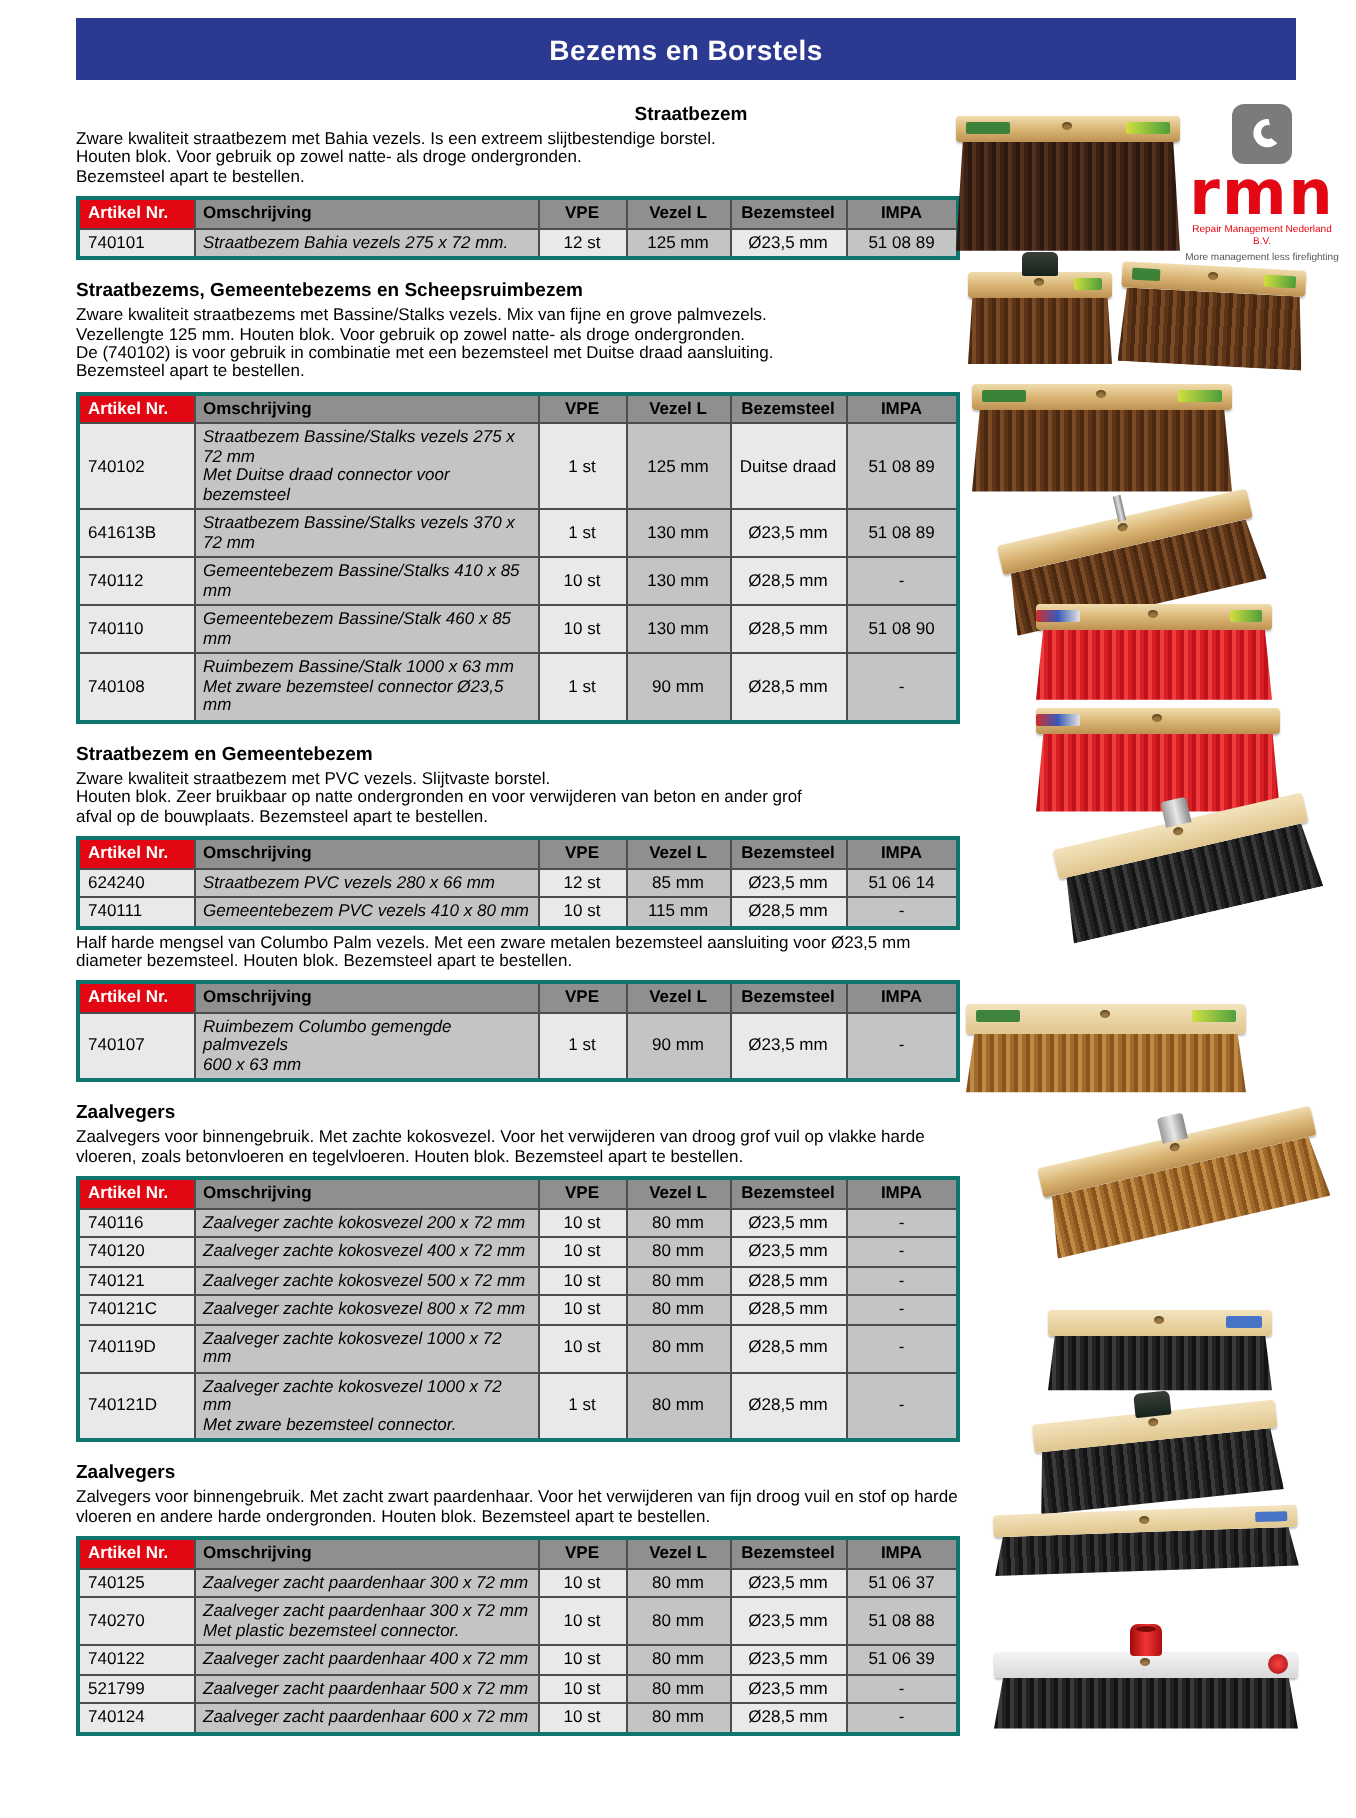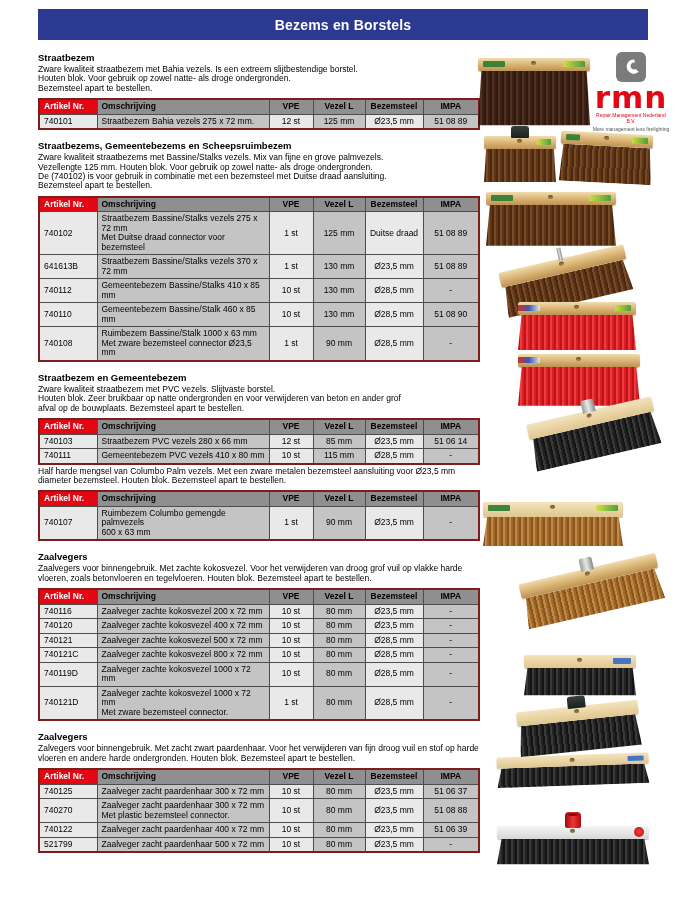--- a/index.html
+++ b/index.html
@@ -7,34 +7,34 @@
   .page{position:relative;width:678px;height:909px;overflow:hidden;background:#fff;}
 
   
   .banner{position:absolute;left:38px;top:9px;width:610px;height:31px;background:#2b3990;
           display:flex;align-items:center;justify-content:center;}
   .banner span{color:#fff;font-weight:bold;font-size:14px;letter-spacing:.2px;}
 
   
   .content{position:absolute;left:38px;top:46px;width:615px;}
   .product-section .section-heading{font-size:9.5px;font-weight:bold;margin:10px 0 2px;}
-  .product-section:first-child .section-heading{margin-top:6px;}
+  .product-section:first-child .section-heading{margin-top:6px;text-align:center;}
   .product-section .section-paragraph{font-size:8.5px;line-height:9.4px;margin:0 0 5px;white-space:pre-line;}
 
   table.product-table{border-collapse:collapse;table-layout:fixed;width:440px;font-size:8.5px;
-                      border:2px solid #7f1d1d;margin:0 0 2px;}
+                      border:2px solid #0f766e;margin:0 0 2px;}
   .product-table th,.product-table td{border:1px solid #4d4d4d;padding:2px 4px;line-height:9.5px;
                       vertical-align:middle;overflow:hidden;}
   .product-table th{background:#8f8f8f;font-weight:bold;text-align:center;}
   .product-table th.col-artikel{background:#e30613;color:#fff;text-align:left;}
   .product-table th.col-omschrijving{text-align:left;}
   .product-table td{background:#c4c4c4;text-align:center;}
   .product-table td:nth-child(odd){background:#e9e9e9;}
   .product-table td.col-artikel,.product-table td.col-omschrijving{text-align:left;}
-  .product-table td.col-omschrijving{white-space:pre-line;}
+  .product-table td.col-omschrijving{white-space:pre-line;font-style:italic;}
 
   
   .photo{position:absolute;}
   .broom .block{position:relative;height:13px;border-radius:2px;
      background:linear-gradient(180deg,#f0dcae,#d8b271 55%,#bd9252);
      box-shadow:0 1px 1px rgba(0,0,0,.25);}
   .broom .block::after{content:"";position:absolute;left:50%;top:3px;width:5px;height:4px;margin-left:-3px;
      border-radius:50%;background:#9a763f;box-shadow:inset 0 1px 1px rgba(0,0,0,.4);}
   .broom .block.white{background:linear-gradient(180deg,#f5f5f5,#d8d8d8);}
   .broom .block.pale{background:linear-gradient(180deg,#f3e3bd,#e0c68e);}
@@ -213,21 +213,21 @@
             <th class="col-artikel">Artikel Nr.</th>
             <th class="col-omschrijving">Omschrijving</th>
             <th class="col-vpe">VPE</th>
             <th class="col-vezel">Vezel L</th>
             <th class="col-bezemsteel">Bezemsteel</th>
             <th class="col-impa">IMPA</th>
           </tr>
         </thead>
         <tbody>
             <tr>
-              <td class="col-artikel">740103</td>
+              <td class="col-artikel">624240</td>
               <td class="col-omschrijving">Straatbezem PVC vezels 280 x 66 mm</td>
               <td class="col-vpe">12 st</td>
               <td class="col-vezel">85 mm</td>
               <td class="col-bezemsteel">Ø23,5 mm</td>
               <td class="col-impa">51 06 14</td>
             </tr>
             <tr>
               <td class="col-artikel">740111</td>
               <td class="col-omschrijving">Gemeentebezem PVC vezels 410 x 80 mm</td>
               <td class="col-vpe">10 st</td>
@@ -402,20 +402,28 @@
               <td class="col-impa">51 06 39</td>
             </tr>
             <tr>
               <td class="col-artikel">521799</td>
               <td class="col-omschrijving">Zaalveger zacht paardenhaar 500 x 72 mm</td>
               <td class="col-vpe">10 st</td>
               <td class="col-vezel">80 mm</td>
               <td class="col-bezemsteel">Ø23,5 mm</td>
               <td class="col-impa">-</td>
             </tr>
+            <tr>
+              <td class="col-artikel">740124</td>
+              <td class="col-omschrijving">Zaalveger zacht paardenhaar 600 x 72 mm</td>
+              <td class="col-vpe">10 st</td>
+              <td class="col-vezel">80 mm</td>
+              <td class="col-bezemsteel">Ø28,5 mm</td>
+              <td class="col-impa">-</td>
+            </tr>
           </tbody>
       </table>
     </section>
 
   </div>
 
   <div>
 
     <div class="photo broom" style="left:478px;top:58px;width:112px">
       <div class="block">

